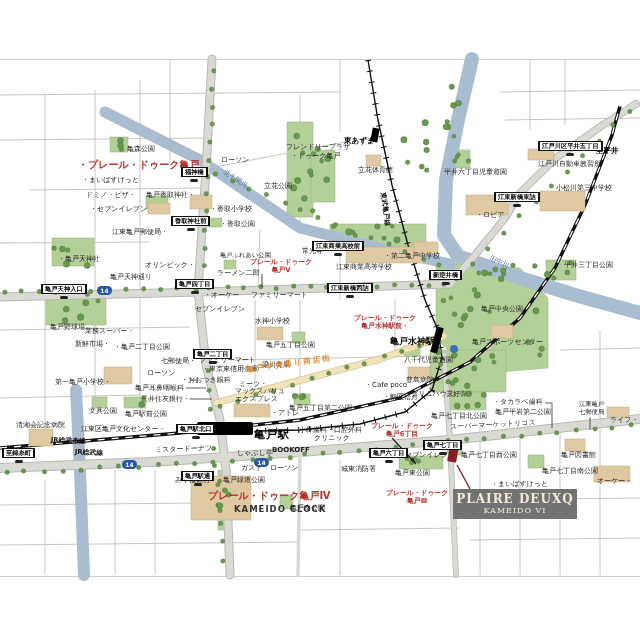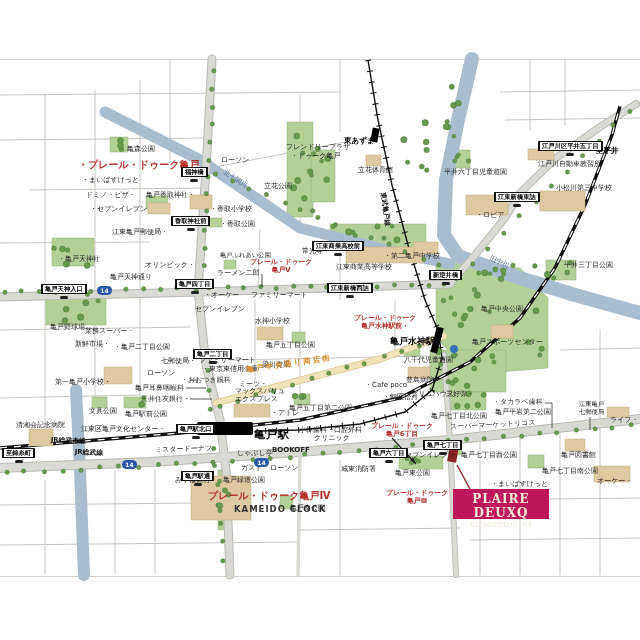--- a/index.html
+++ b/index.html
@@ -19,21 +19,21 @@
   .os{color:#dd8a2a;font-weight:bold;font-size:7.5px;letter-spacing:2px;white-space:nowrap;}
   .pb{font-weight:bold;font-size:7.5px;color:#000;}
   .lt{font-weight:bold;font-size:8.5px;letter-spacing:1px;color:#333;}
   .lt2{font-weight:bold;font-size:7px;color:#222;}
   .bus{position:absolute;text-align:center;}
   .bus .bx{display:inline-block;border:1px solid #111;border-left-width:2px;border-right-width:2px;
        background:#fff;font:bold 6.3px/1.3 "DejaVu Sans",sans-serif;padding:0 2px;white-space:nowrap;color:#000;}
   .bus .bm{width:8px;height:3px;background:#222;border-radius:1.5px;margin:1px auto 0;}
   .shield{position:absolute;width:15px;height:9px;background:#2a57a5;border-radius:5px;
        color:#fff;font:bold 6px/9px "DejaVu Sans",sans-serif;text-align:center;}
-  .plaire{position:absolute;left:453px;top:489px;width:96px;height:30px;background:#be185d;
+  .plaire{position:absolute;left:453px;top:489px;width:124px;height:30px;background:#737373;
        color:#f3ead8;text-align:center;font-family:"DejaVu Serif",serif;}
   .plaire .l1{display:block;font-weight:bold;font-size:12px;letter-spacing:1px;margin-top:3px;}
   .plaire .l2{display:block;font-weight:normal;font-size:8px;letter-spacing:1px;}
 </style>
 </head>
 <body>
 
 <div class="stage">
   <div class="frame" style="top:59px"></div>
   <div class="frame" style="top:576px"></div>

